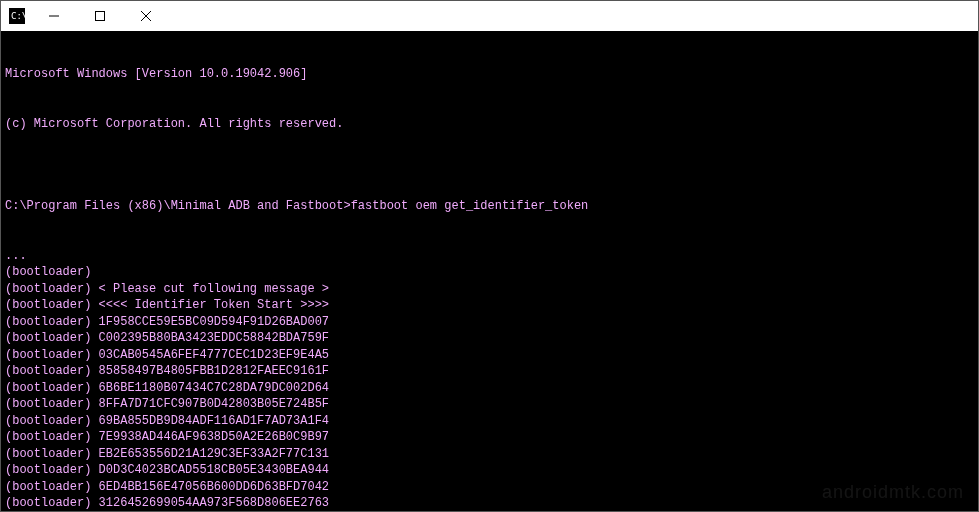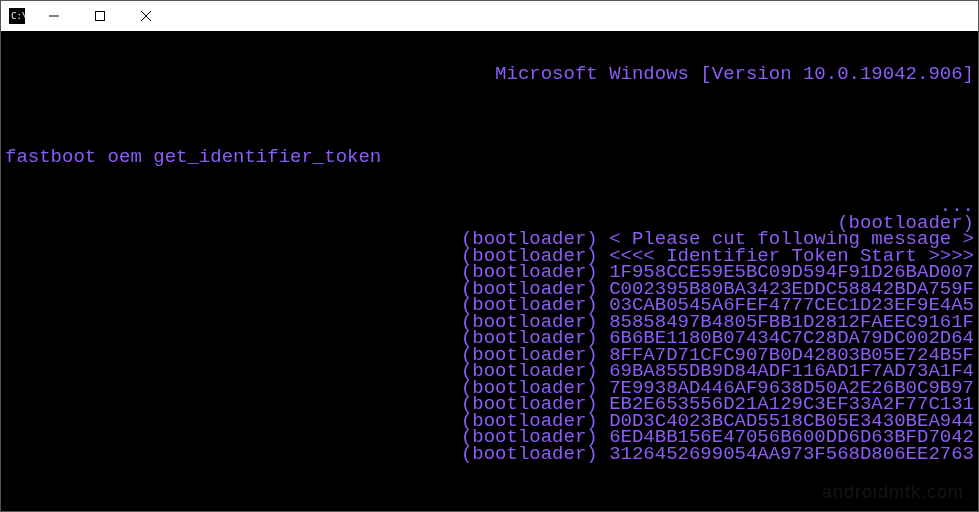--- a/index.html
+++ b/index.html
@@ -50,28 +50,27 @@
     width: 46px;
     height: 100%;
     display: flex;
     align-items: center;
     justify-content: center;
     cursor: pointer;
   }
   .terminal {
     flex: 1;
     background: #000;
-    color: #8b5cf6;
-    font-size: 19px;
+    color: #f0abfc;
+    font-size: 12px;
     line-height: 16.5px;
     padding: 2px 4px;
     white-space: pre;
     overflow: hidden;
     position: relative;
-    text-align: right;
   }
   .line { white-space: pre; }
   .prompt-line { display: flex; flex-wrap: nowrap; }
   .watermark {
     position: absolute;
     right: 14px;
     bottom: 8px;
     font-family: Arial, sans-serif;
     font-size: 18px;
     letter-spacing: 1px;
@@ -106,21 +105,22 @@
         <svg width="10" height="10" viewBox="0 0 10 10">
             <line x1="0" y1="0" x2="10" y2="10" stroke="#000" stroke-width="1"></line>
             <line x1="10" y1="0" x2="0" y2="10" stroke="#000" stroke-width="1"></line>
           </svg>
       </div>
     </div>
   </div>
 
   <div class="terminal">
     <div class="line">Microsoft Windows [Version 10.0.19042.906]</div>
+    <div class="line">(c) Microsoft Corporation. All rights reserved.</div>
     <div class="line"></div>
-    <div class="line prompt-line"><span>fastboot oem get_identifier_token</span></div>
+    <div class="line prompt-line"><span>C:\Program Files (x86)\Minimal ADB and Fastboot&gt;</span><span>fastboot oem get_identifier_token</span></div>
     <div id="output-block"><div class="line">...</div><div class="line">(bootloader)</div><div class="line">(bootloader) &lt; Please cut following message &gt;</div><div class="line">(bootloader) &lt;&lt;&lt;&lt; Identifier Token Start &gt;&gt;&gt;&gt;</div><div class="line">(bootloader) 1F958CCE59E5BC09D594F91D26BAD007</div><div class="line">(bootloader) C002395B80BA3423EDDC58842BDA759F</div><div class="line">(bootloader) 03CAB0545A6FEF4777CEC1D23EF9E4A5</div><div class="line">(bootloader) 85858497B4805FBB1D2812FAEEC9161F</div><div class="line">(bootloader) 6B6BE1180B07434C7C28DA79DC002D64</div><div class="line">(bootloader) 8FFA7D71CFC907B0D42803B05E724B5F</div><div class="line">(bootloader) 69BA855DB9D84ADF116AD1F7AD73A1F4</div><div class="line">(bootloader) 7E9938AD446AF9638D50A2E26B0C9B97</div><div class="line">(bootloader) EB2E653556D21A129C3EF33A2F77C131</div><div class="line">(bootloader) D0D3C4023BCAD5518CB05E3430BEA944</div><div class="line">(bootloader) 6ED4BB156E47056B600DD6D63BFD7042</div><div class="line">(bootloader) 3126452699054AA973F568D806EE2763</div></div>
     <div class="line"></div>
     
   </div>
 
   <div class="watermark">androidmtk.com</div>
 </div>
 
 </body></html>

